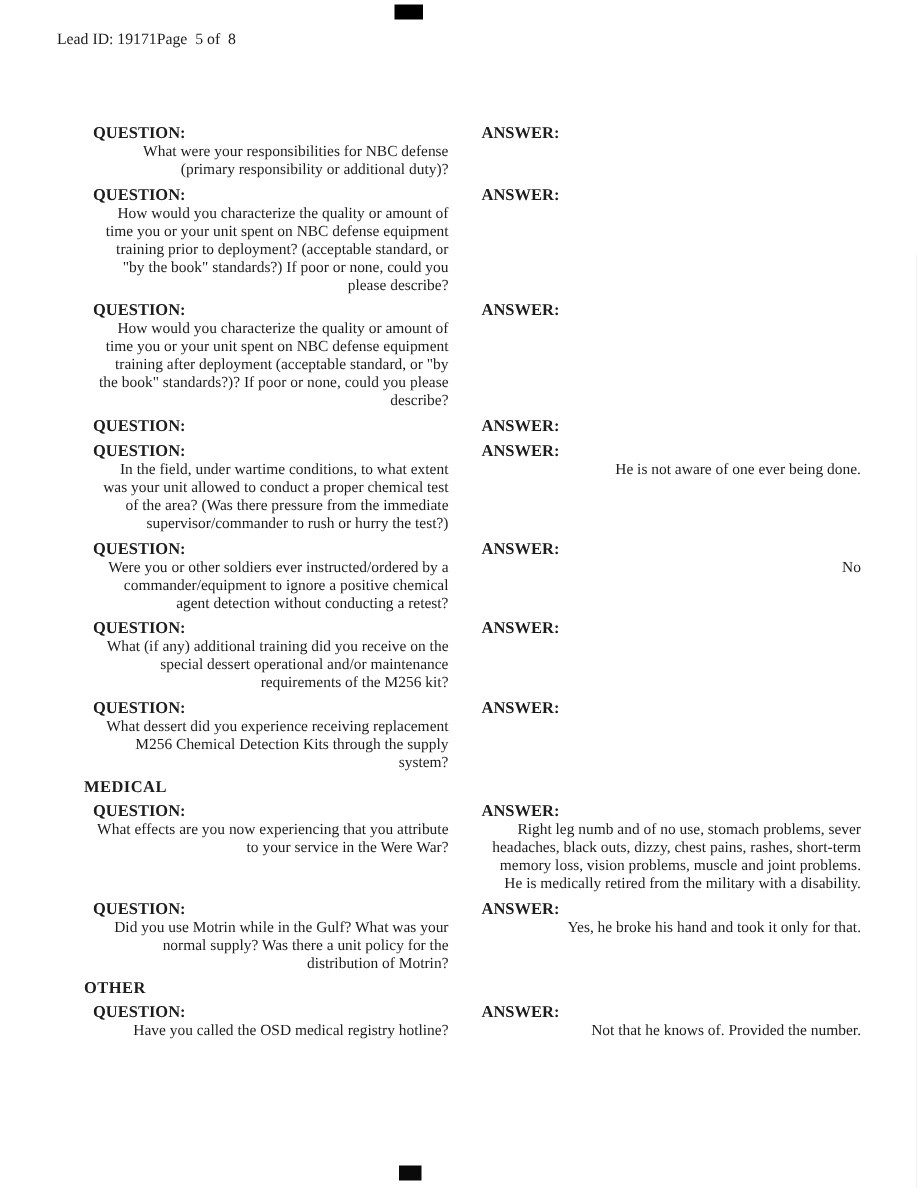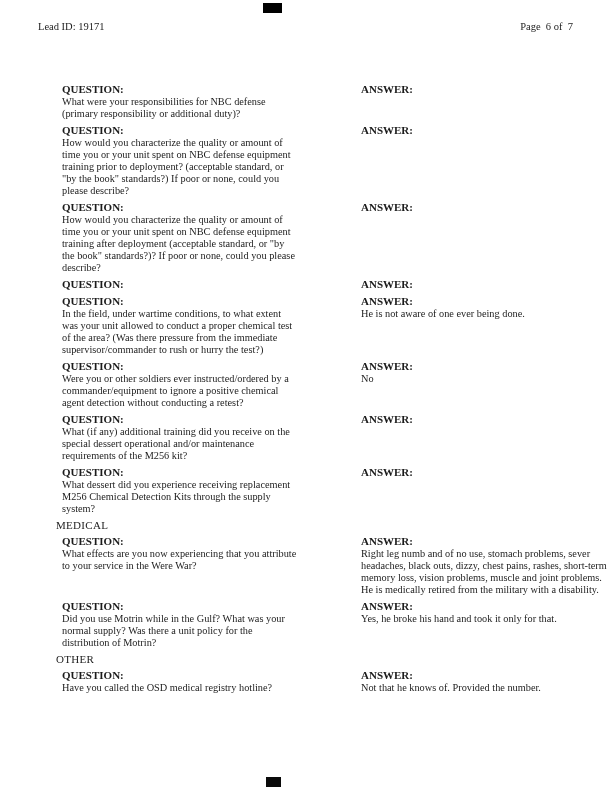--- a/index.html
+++ b/index.html
@@ -32,75 +32,75 @@
     width: 15px;
     height: 10px;
     background: #0a0a0a;
   }
   .doc-header {
     position: absolute;
     top: 21px;
     left: 38px;
     right: 38px;
     display: flex;
-    justify-content: space-between;
+    justify-content: flex-start;
     font-size: 10.5px;
     font-family: Liberation Serif, serif;
   }
   .doc-header .page-label {
     white-space: pre;
   }
   .content {
     position: absolute;
     top: 83px;
     left: 62px;
     width: 502px;
   }
   .qa-row {
     display: flex;
     align-items: flex-start;
     margin-bottom: 4px;
-    gap: 40px;
   }
   .q-cell {
     width: 237px;
     flex: 0 0 237px;
   }
   .a-cell {
     width: 253px;
     flex: 0 0 253px;
     margin-left: 22px;
   }
   .qa-label {
     font-weight: bold;
     font-size: 11px;
     line-height: 13px;
   }
   .q-text, .a-text {
     font-size: 10.3px;
     line-height: 12px;
+    text-align: right;
   }
   .section-header {
-    font-weight: normal;
+    font-weight: bold;
     font-size: 11px;
     line-height: 13px;
     margin: 2px 0 3px -6px;
     letter-spacing: 0.3px;
   }
 </style>
 </head>
 <body>
 
 <div class="page">
   <div class="redaction-top"></div>
   <div class="redaction-bottom"></div>
 
   <div class="doc-header">
     <span class="lead-id">Lead ID: 19171</span>
-    <span class="page-label">Page  6 of  7</span>
+    <span class="page-label">Page  5 of  8</span>
   </div>
 
   <div class="content">
       <div class="qa-row">
         <div class="q-cell">
           <div class="qa-label">QUESTION:</div>
           <div class="q-text">What were your responsibilities for NBC defense (primary responsibility or additional duty)?</div>
         </div>
         <div class="a-cell">
           <div class="qa-label">ANSWER:</div>

